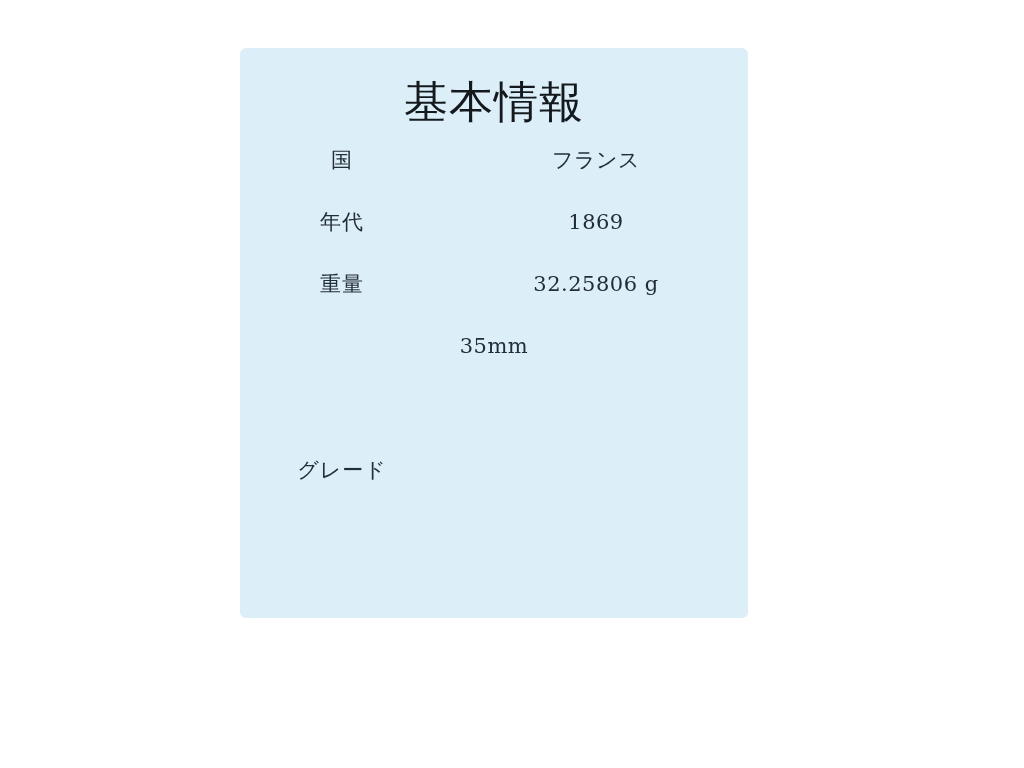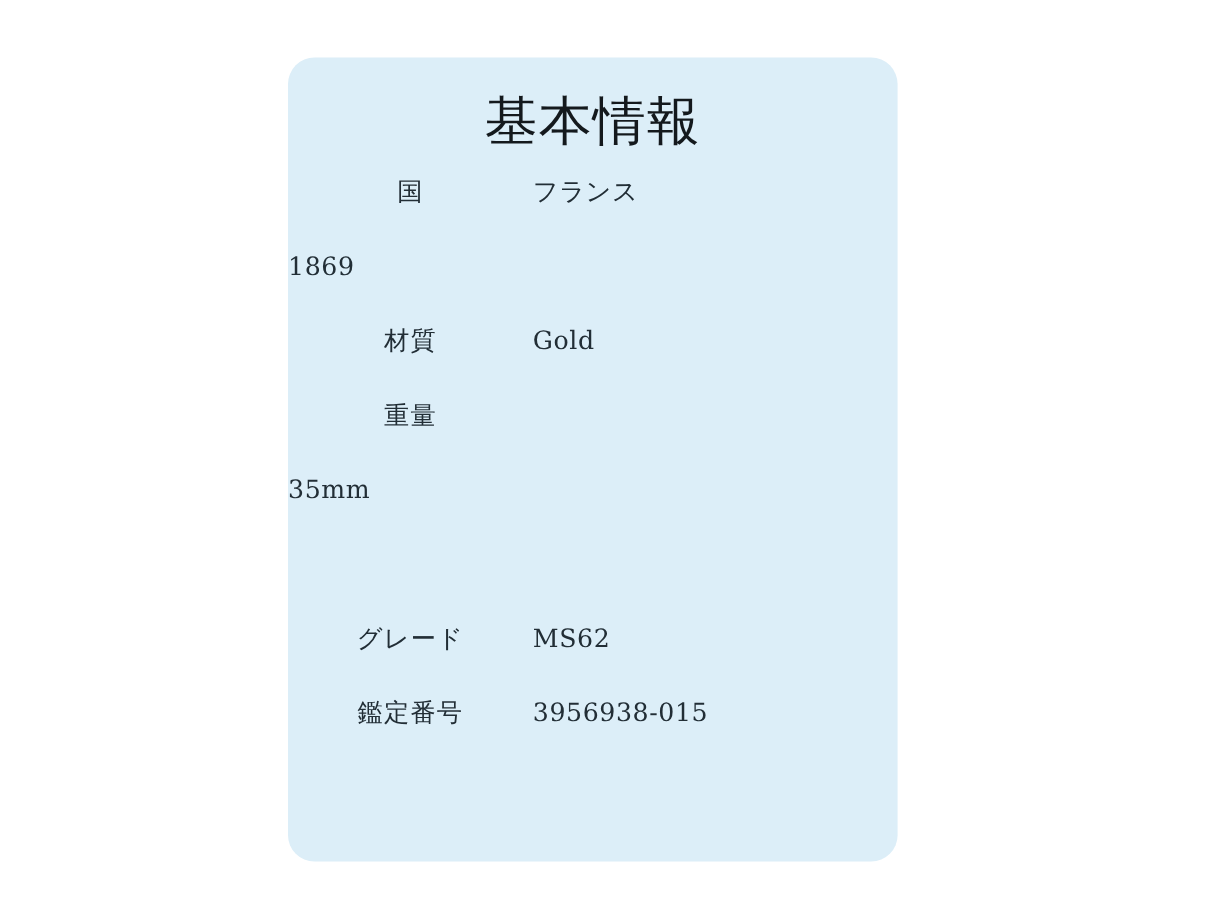--- a/index.html
+++ b/index.html
@@ -20,23 +20,23 @@
     position: relative;
     width: 1024px;
     height: 768px;
     background: var(--page-bg);
   }
   .card {
     position: absolute;
     left: 240px;
     top: 48px;
     width: 508px;
-    height: 670px;
+    height: 570px;
     background: var(--card-bg);
-    border-radius: 22px;
+    border-radius: 6px;
     overflow: hidden;
   }
   .card-title {
     margin-top: 30px;
     height: 48px;
     line-height: 48px;
     text-align: center;
     font-size: 44px;
     font-weight: 400;
     color: var(--title-text);
@@ -53,61 +53,54 @@
     color: var(--text);
   }
   .row-label {
     width: 204px;
     text-align: center;
     letter-spacing: 1px;
     flex: 0 0 auto;
   }
   .row-value {
     flex: 1 1 auto;
-    text-align: left;
+    text-align: center;
     letter-spacing: 0.5px;
   }
 </style>
 </head>
 <body>
 
 <div class="page">
   <div class="card">
     <h1 class="card-title">基本情報</h1>
     <div class="rows" id="rows">
   <div class="row">
     <div class="row-label">国</div>
     <div class="row-value">フランス</div>
   </div>
 
   <div class="row">
+    <div class="row-label">年代</div>
     <div class="row-value">1869</div>
   </div>
 
-  <div class="row">
-    <div class="row-label">材質</div>
-    <div class="row-value">Gold</div>
-  </div>
 
 
   <div class="row">
     <div class="row-label">重量</div>
+    <div class="row-value">32.25806 g</div>
   </div>
 
   <div class="row">
     <div class="row-value">35mm</div>
   </div>
 
   <div class="row">
   </div>
 
   <div class="row">
     <div class="row-label">グレード</div>
-    <div class="row-value">MS62</div>
   </div>
 
-  <div class="row">
-    <div class="row-label">鑑定番号</div>
-    <div class="row-value">3956938-015</div>
-  </div>
 </div>
   </div>
 </div>
 
 </body></html>

